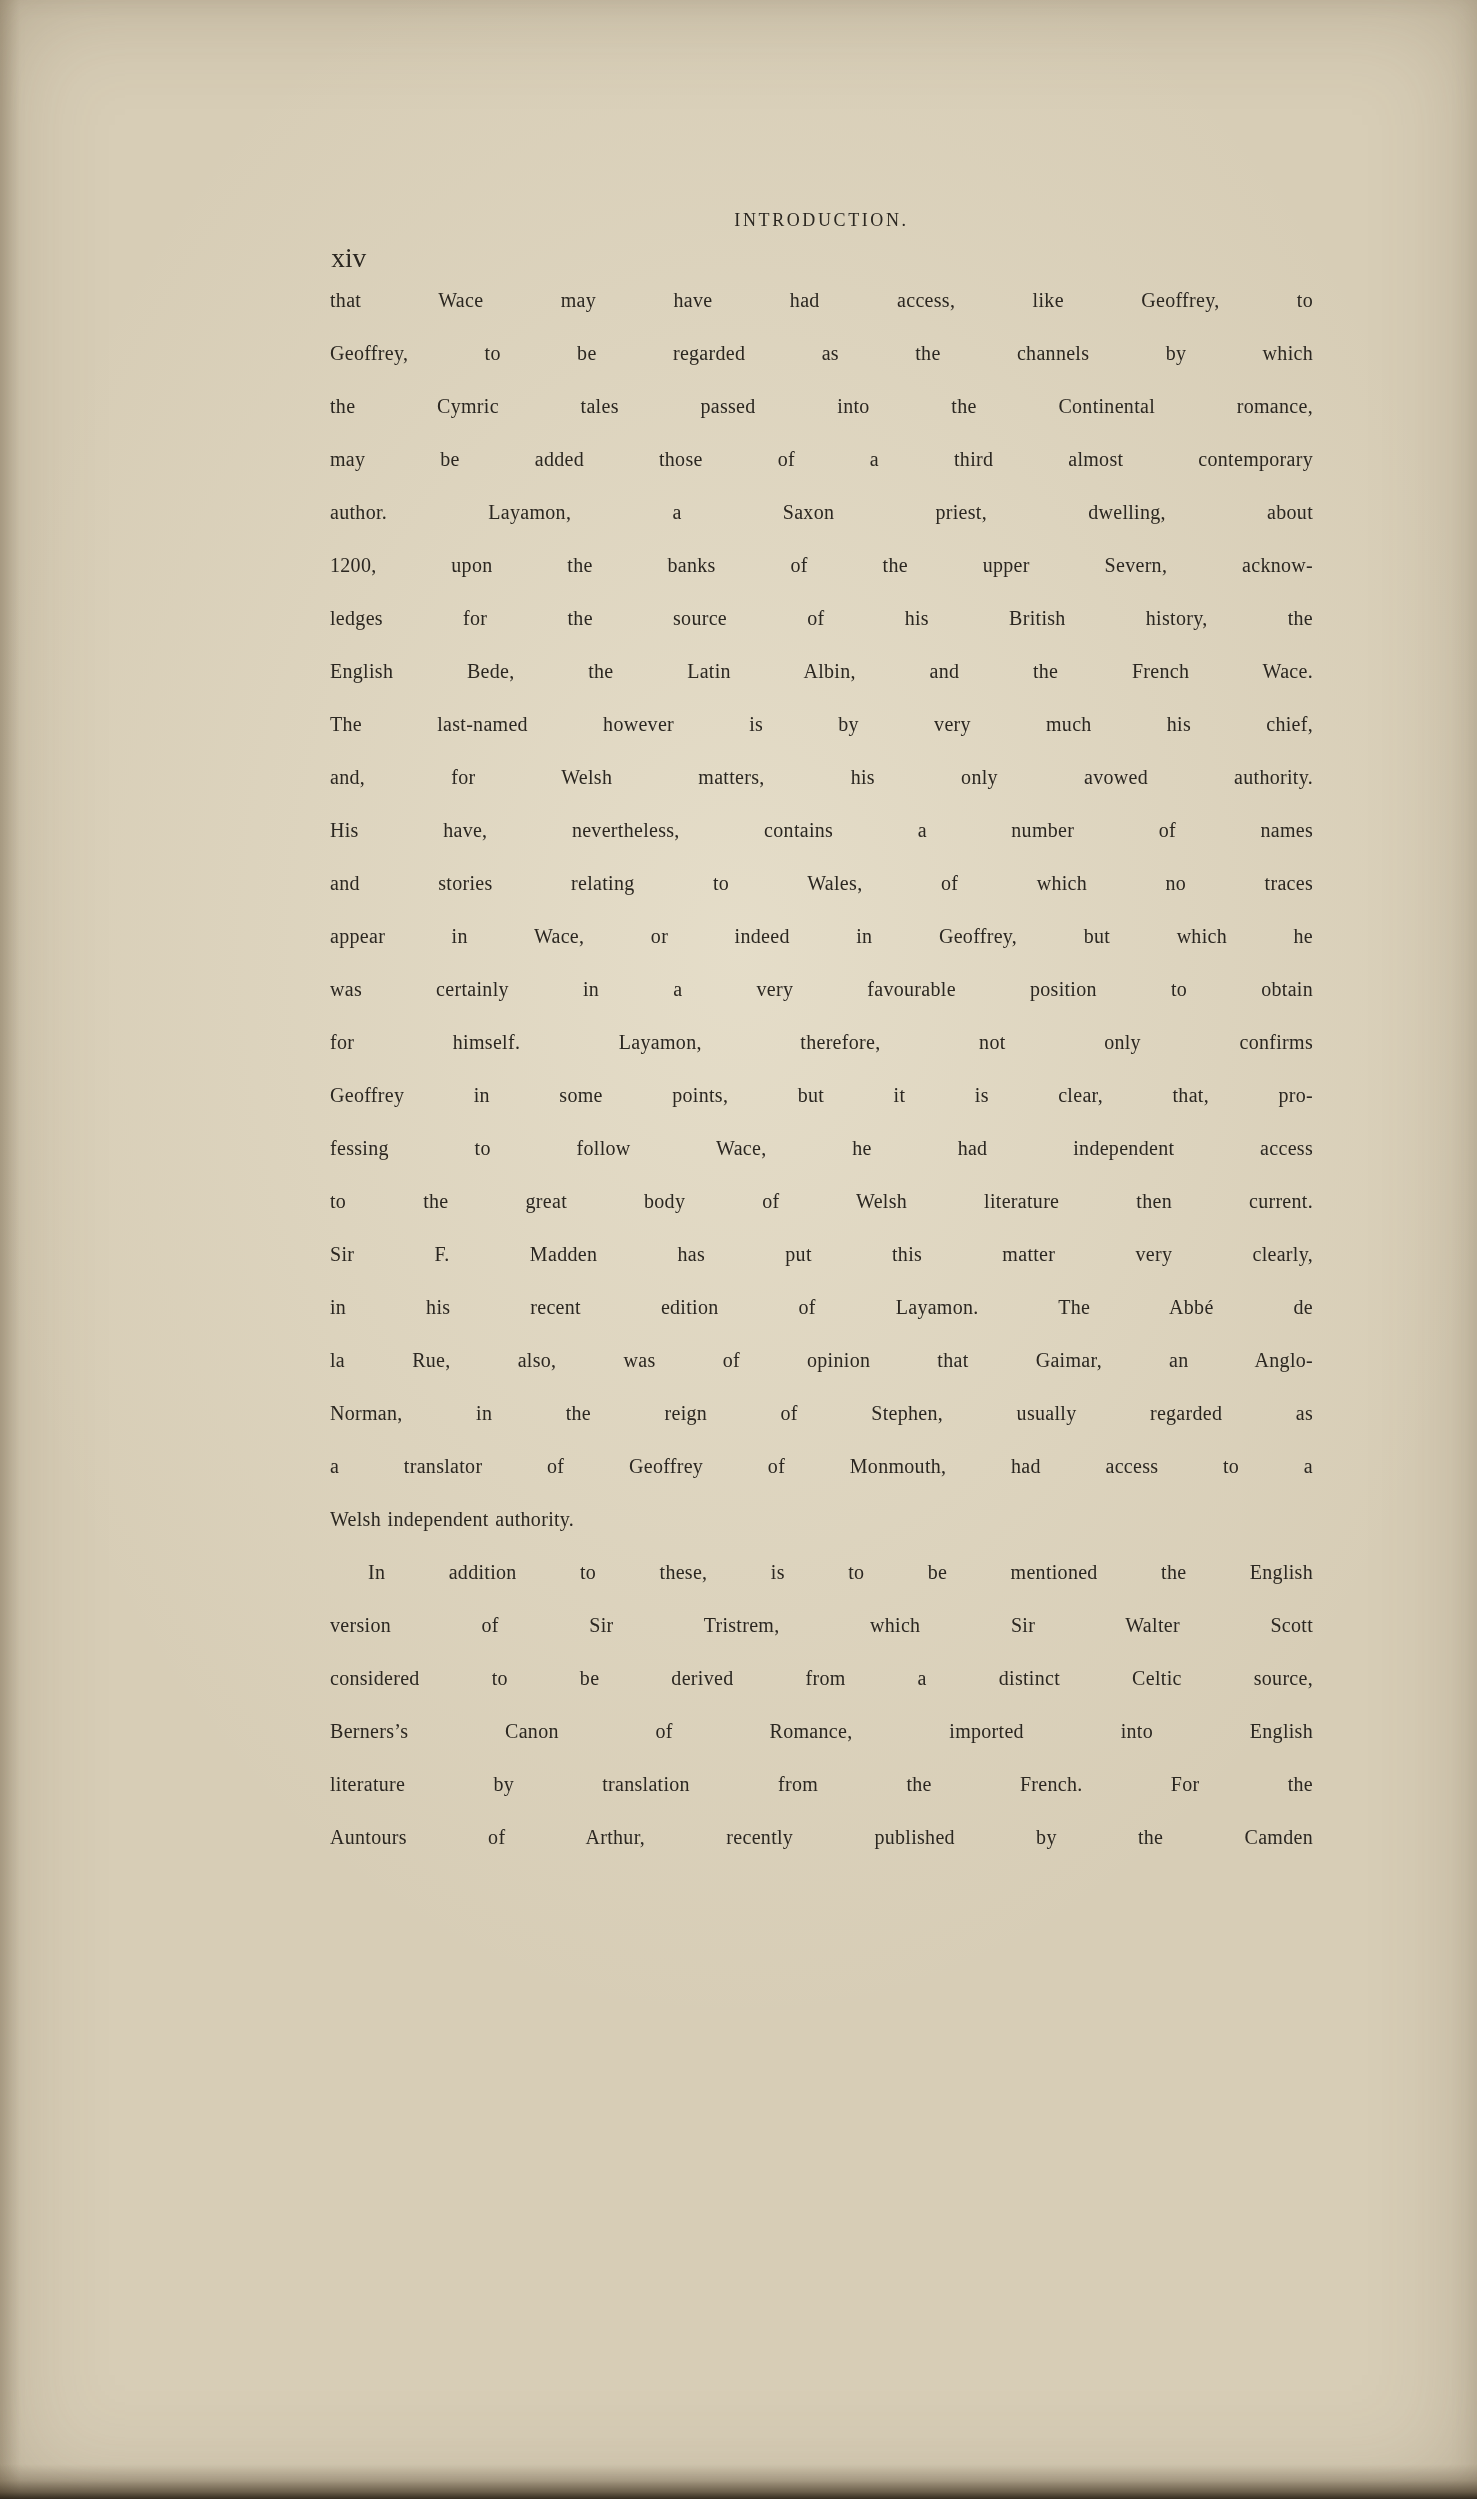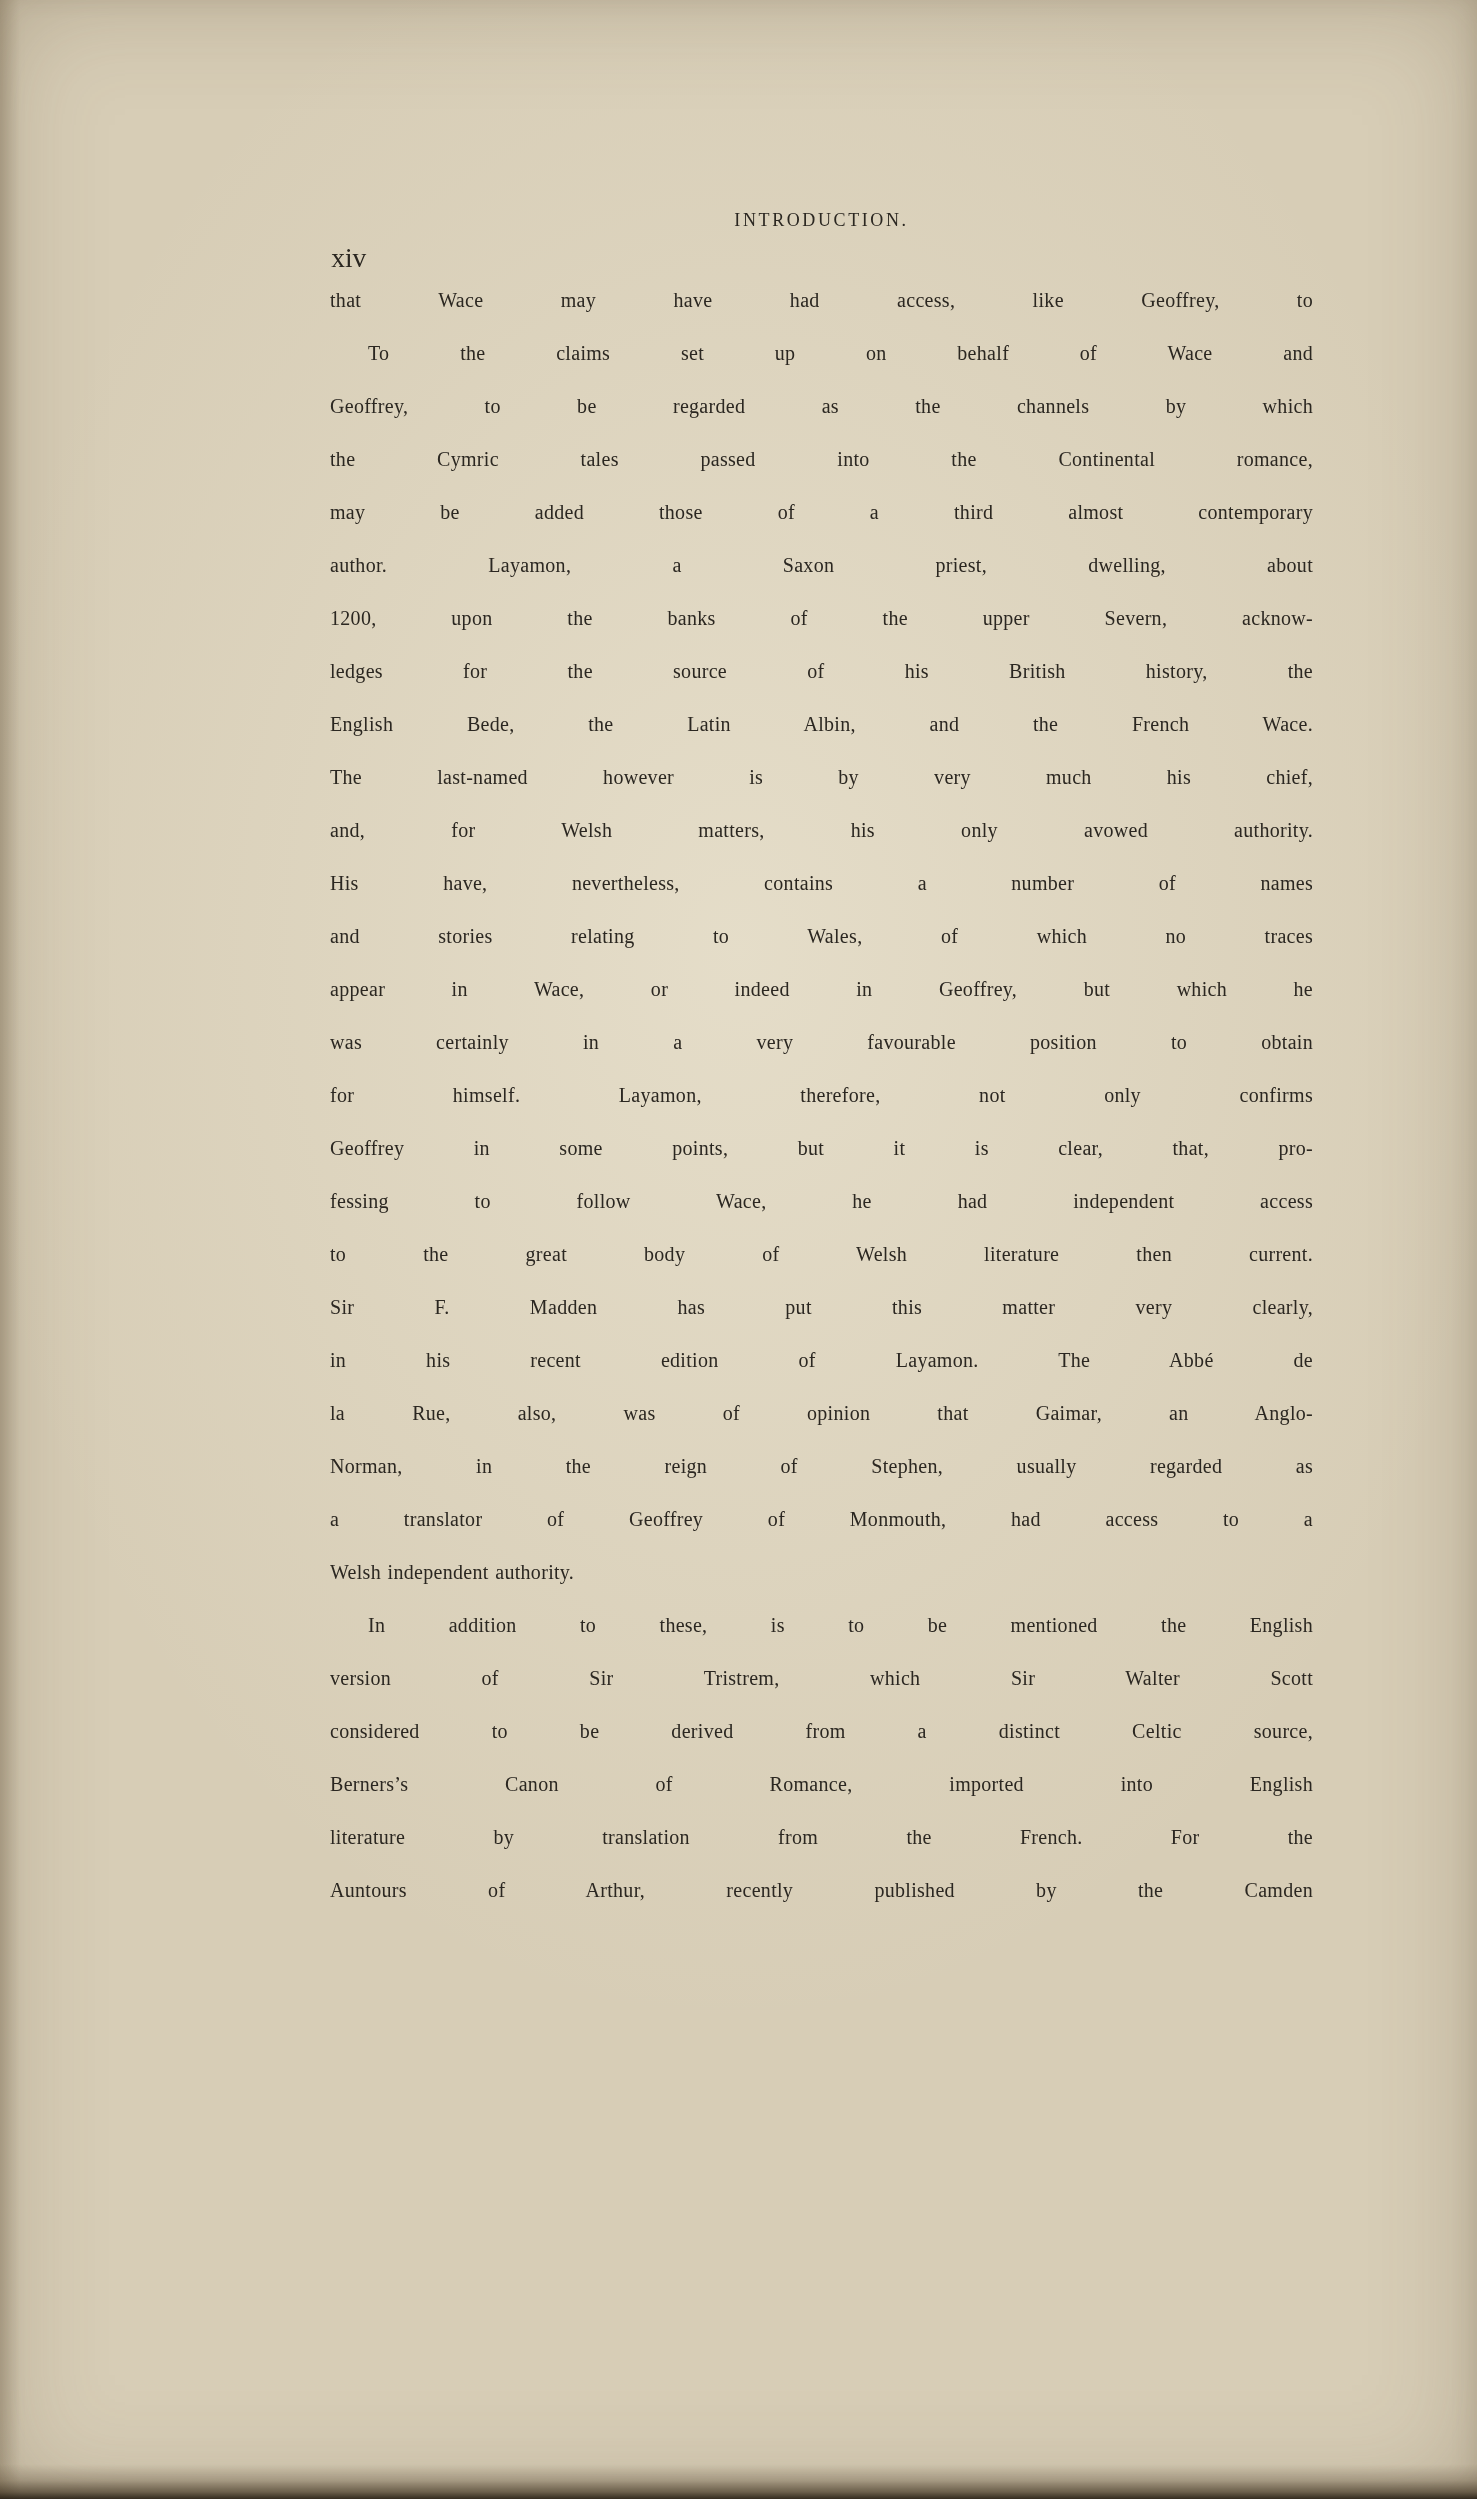--- a/index.html
+++ b/index.html
@@ -101,21 +101,20 @@
 
 <div class="page">
 
   <div class="page-header">
     <span class="folio">xiv</span>
     <span class="running-head">INTRODUCTION.</span>
   </div>
 
   <div class="text-block">
       <div class="line"><span class="run">that Wace may have had access, like Geoffrey, to</span></div>
-      <div class="line indent"><span class="run">To the claims set up on behalf of Wace and</span></div>
       <div class="line"><span class="run">Geoffrey, to be regarded as the channels by which</span></div>
       <div class="line"><span class="run">the Cymric tales passed into the Continental romance,</span></div>
       <div class="line"><span class="run">may be added those of a third almost contemporary</span></div>
       <div class="line"><span class="run">author. Layamon, a Saxon priest, dwelling, about</span></div>
       <div class="line"><span class="run">1200, upon the banks of the upper Severn, acknow-</span></div>
       <div class="line"><span class="run">ledges for the source of his British history, the</span></div>
       <div class="line"><span class="run italic">English</span><span class="run"> Bede, the </span><span class="run italic">Latin</span><span class="run"> Albin, and the </span><span class="run italic">French</span><span class="run"> Wace.</span></div>
       <div class="line"><span class="run">The last-named however is by very much his chief,</span></div>
       <div class="line"><span class="run">and, for Welsh matters, his only avowed authority.</span></div>
       <div class="line"><span class="run">His have, nevertheless, contains a number of names</span></div>

